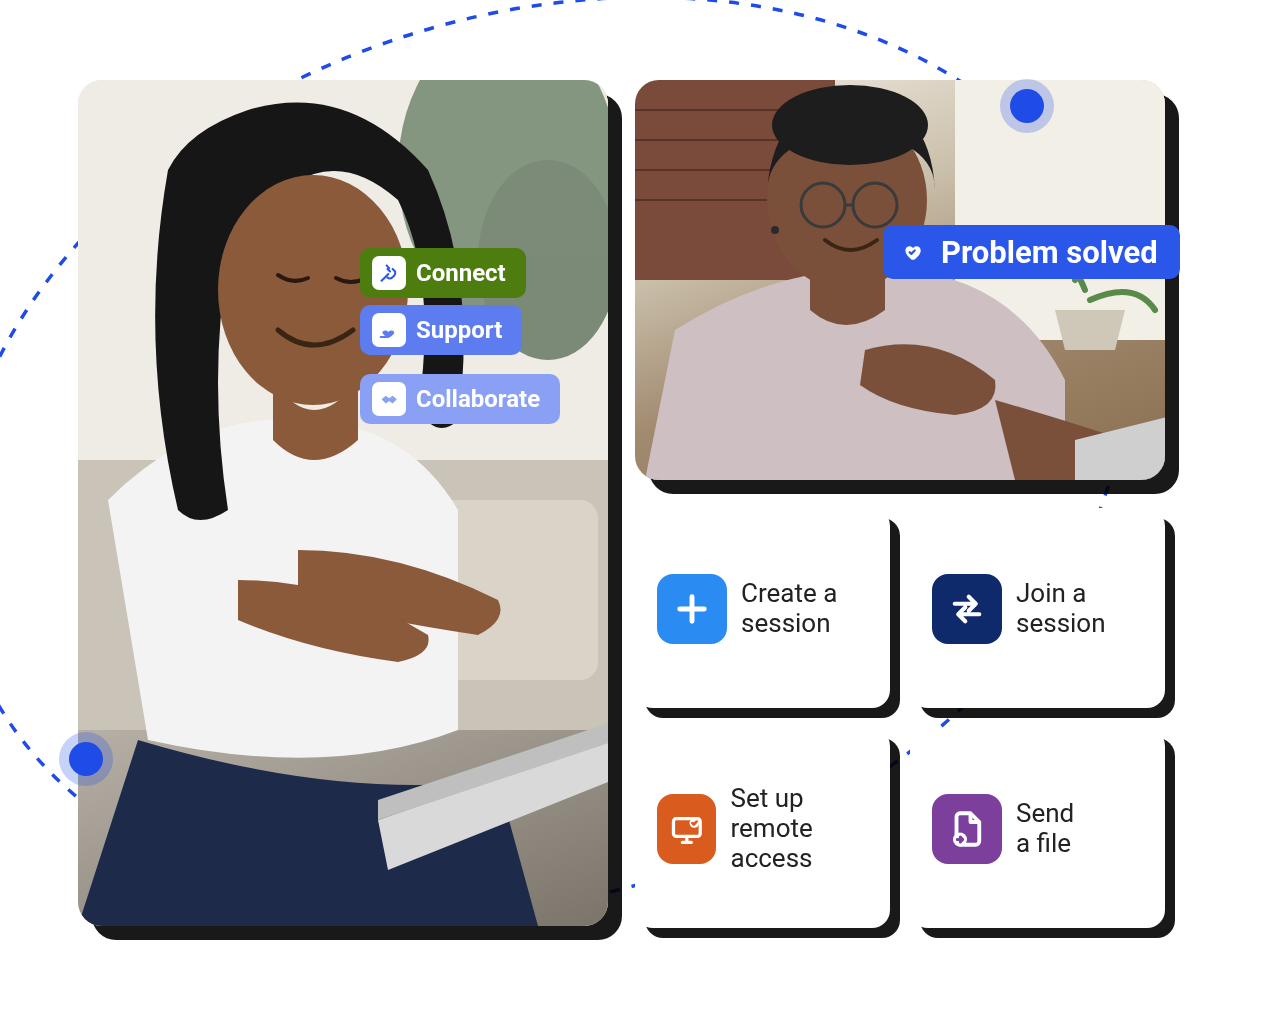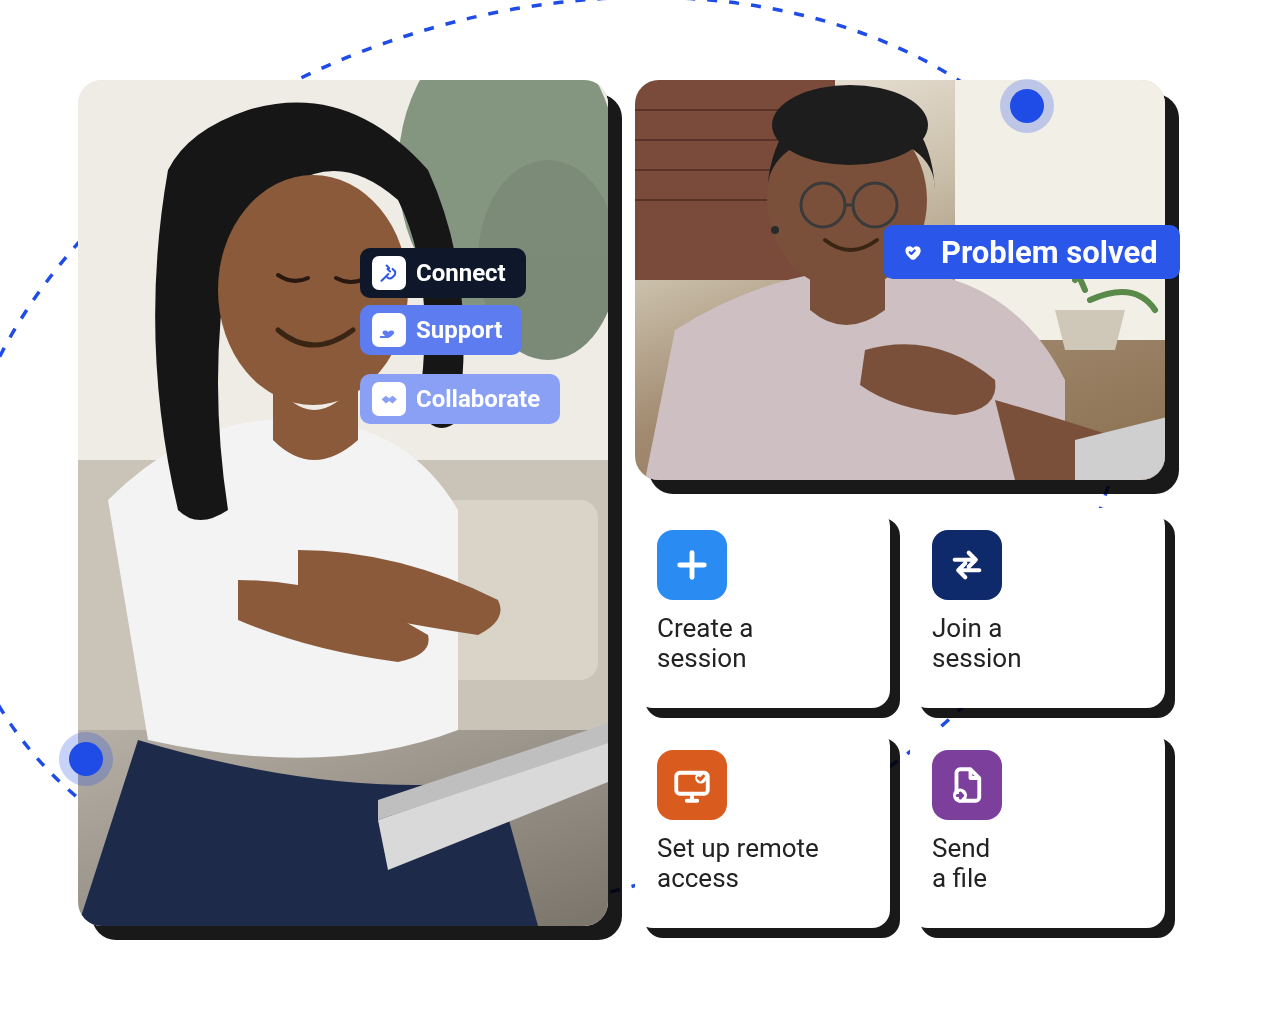--- a/index.html
+++ b/index.html
@@ -91,21 +91,21 @@
     font-weight: 700;
     line-height: 1;
     white-space: nowrap;
     z-index: 3;
   }
   .pill .picon {
     width: 34px; height: 34px; border-radius: 7px;
     background: #ffffff;
     display: flex; align-items: center; justify-content: center;
   }
-  .pill-1 { left: 360px; top: 248px; background: #0f172a; }
+  .pill-1 { left: 360px; top: 248px; background: #4d7c0f; }
   .pill-2 { left: 360px; top: 305px; background: #5d7cf0; justify-content: space-between; }
   .pill-3 { left: 360px; top: 362px; background: #8aa0f5; margin-top: 12px; }
 
   .pill-solved {
     left: 883px; top: 225px;
     background: #2b56ea;
     padding: 10px 22px 10px 12px;
     gap: 12px;
     font-size: 31px;
   }
@@ -122,24 +122,24 @@
     grid-auto-rows: 200px;
     gap: 20px;
     z-index: 2;
   }
   .tile {
     background: #ffffff;
     border-radius: 18px;
     box-shadow: 10px 10px 0 rgba(0,0,0,0.9);
     padding: 22px 22px 20px 22px;
     display: flex;
-    flex-direction: column;
     gap: 14px;
     cursor: pointer;
     color: #1c1c1c;
+    align-items: center;
   }
   .tile .ticon {
     width: 70px; height: 70px;
     border-radius: 16px;
     display: flex; align-items: center; justify-content: center;
   }
   .tile .tlabel {
     font-size: 26px;
     font-weight: 400;
     line-height: 1.15;

